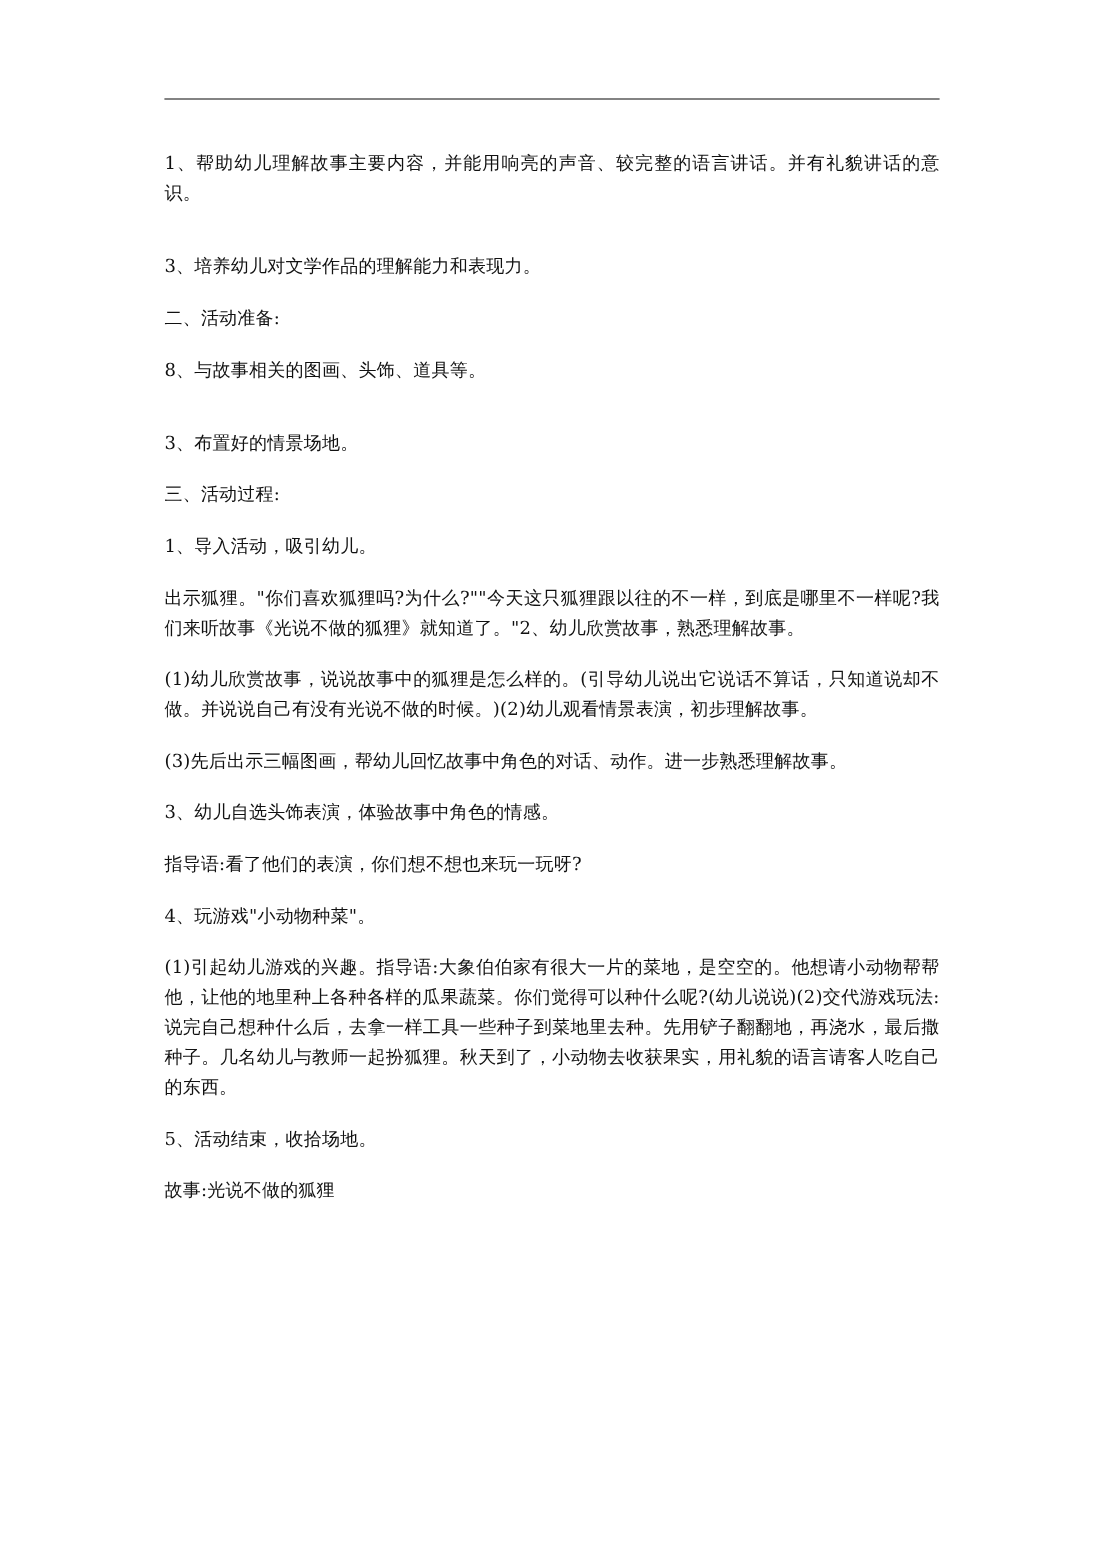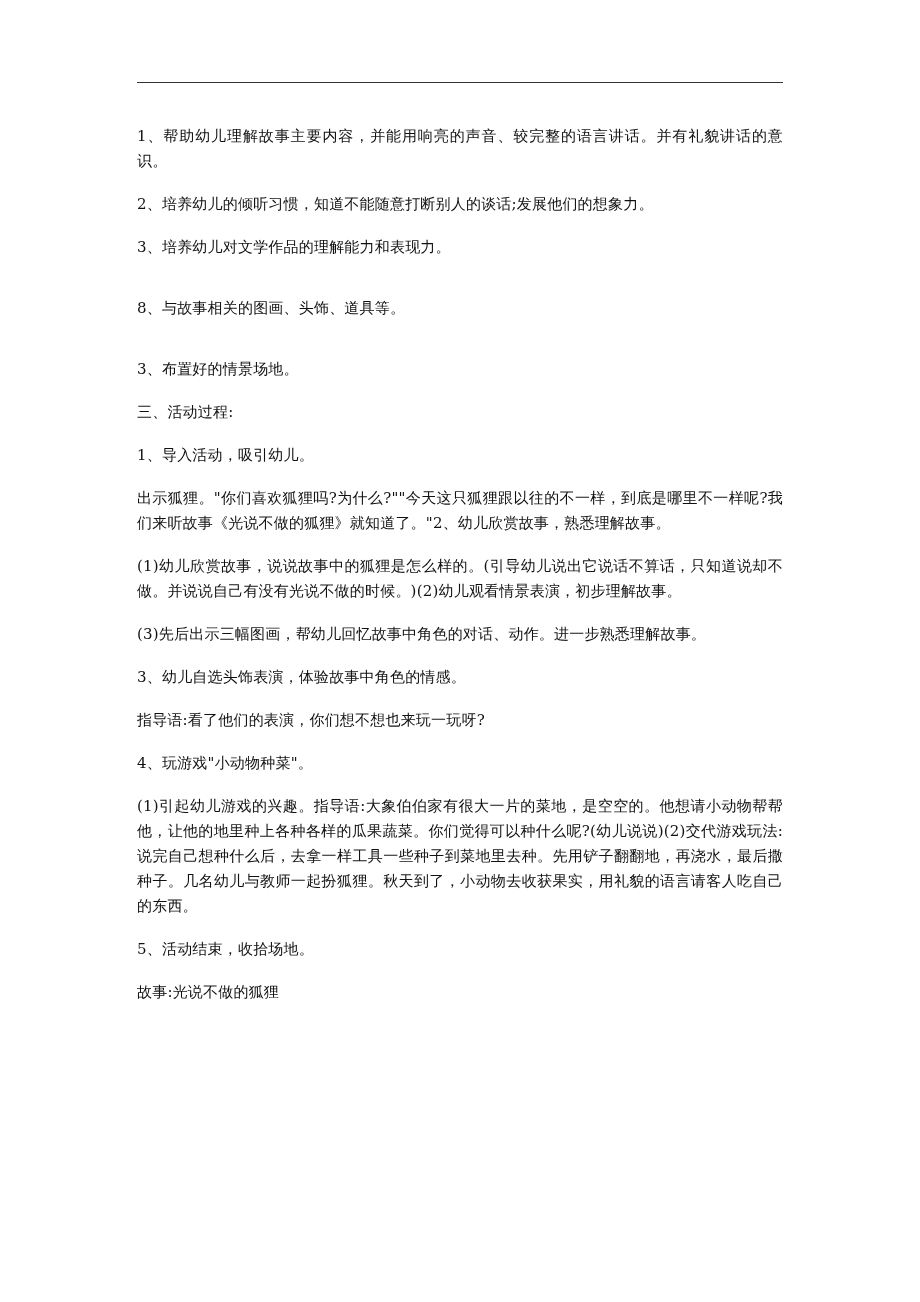--- a/index.html
+++ b/index.html
@@ -14,24 +14,24 @@
   </style>
 </head>
 <body>
 
 <div class="rule"></div>
 
 <div class="content">
   <div class="gap"></div>
   <p class="p">1、帮助幼儿理解故事主要内容，并能用响亮的声音、较完整的语言讲话。并有礼貌讲话的意识。</p>
   <div class="gap"></div>
-  <p class="p">2、培养幼儿的倾听习惯，知道不能随意打断别人的谈话;发展他们的想象力。</p>
   <div class="gap"></div>
   <p class="p">3、培养幼儿对文学作品的理解能力和表现力。</p>
   <div class="gap"></div>
+  <p class="p">二、活动准备:</p>
   <div class="gap"></div>
   <p class="p">8、与故事相关的图画、头饰、道具等。</p>
   <div class="gap"></div>
   <div class="gap"></div>
   <p class="p">3、布置好的情景场地。</p>
   <div class="gap"></div>
   <p class="p">三、活动过程:</p>
   <div class="gap"></div>
   <p class="p">1、导入活动，吸引幼儿。</p>
   <div class="gap"></div>

